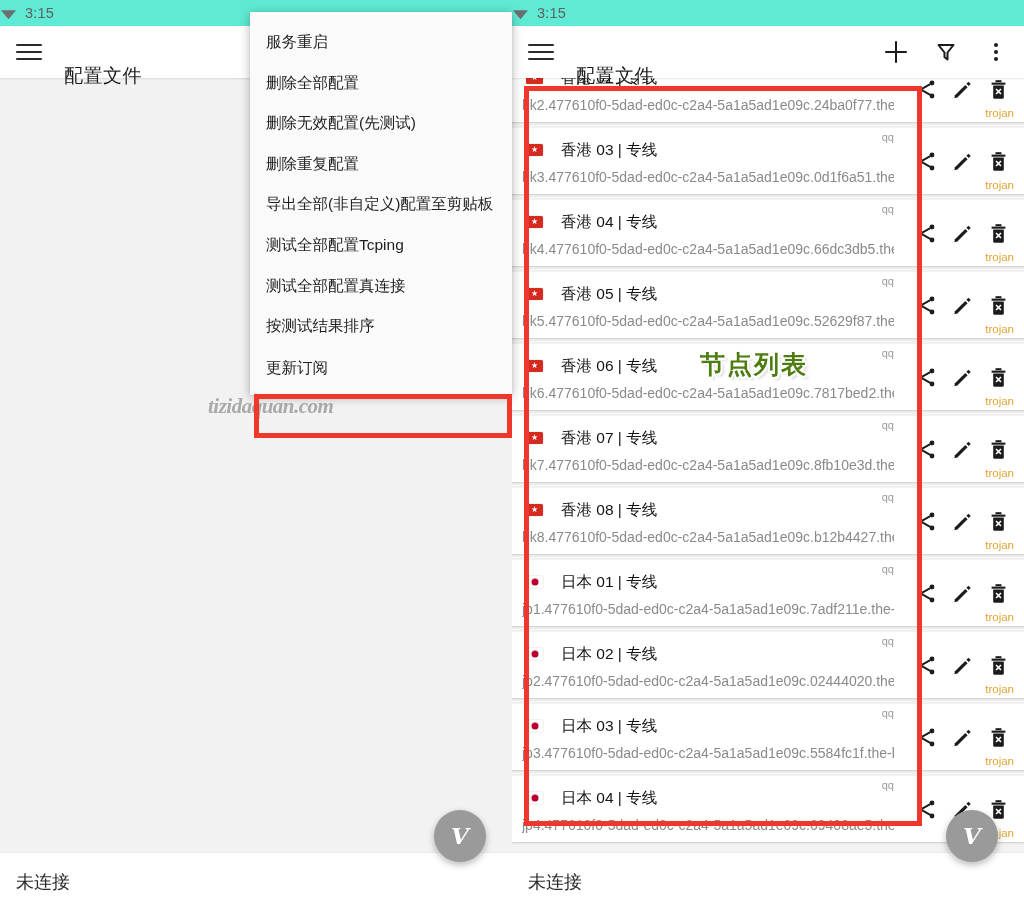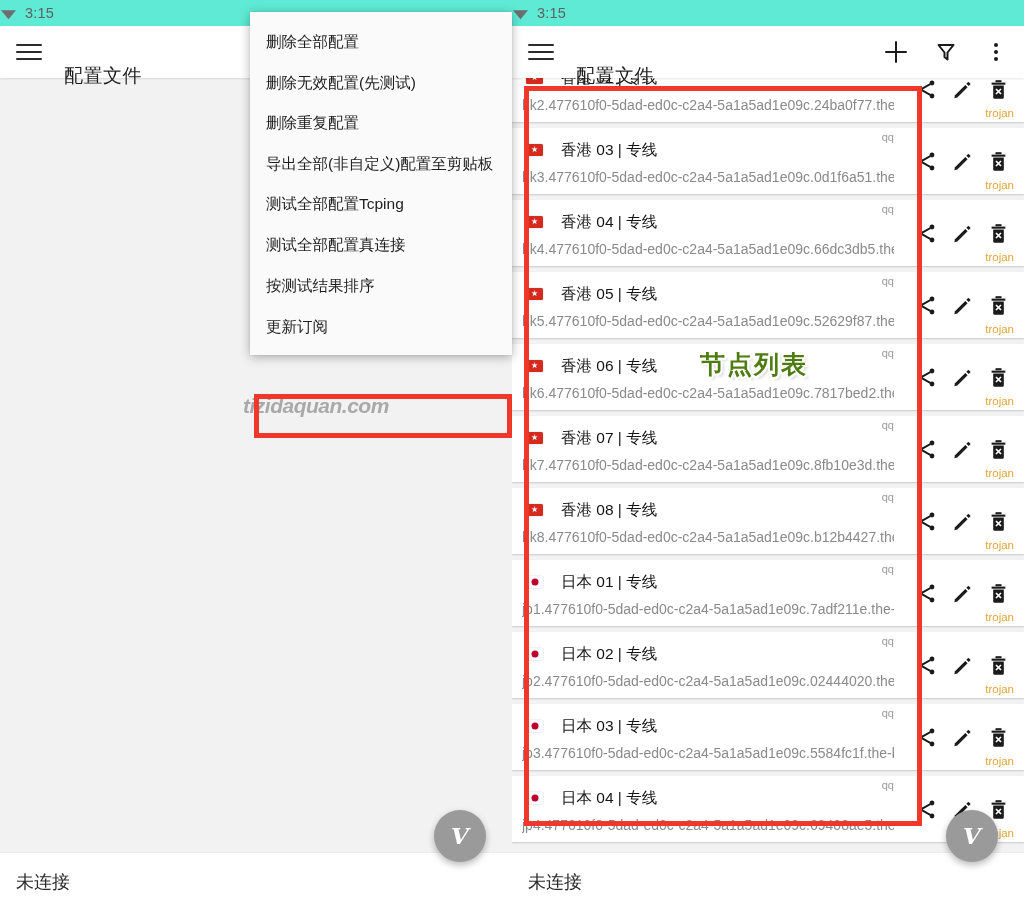--- a/index.html
+++ b/index.html
@@ -160,22 +160,21 @@
     pointer-events: none; z-index: 30; background: transparent;
   }
   .hl-menu { left: 254px; top: 394px; width: 258px; height: 44px; }
   .hl-list { left: 524px; top: 86px; width: 398px; height: 740px; }
 
   
   .wm {
     position: absolute; z-index: 28; pointer-events: none;
     font-weight: 800; font-style: italic; letter-spacing: -.5px;
     color: rgba(110,110,110,.55);
-    font-family: Liberation Sans, sans-serif;
-    margin-left: 35px;
+    font-family: Liberation Serif, serif;
   }
   .wm-main { left: 208px; top: 394px; font-size: 21px; }
 
   .annot-node {
     position: absolute; left: 700px; top: 348px; z-index: 31;
     font-size: 25px; font-weight: 700; color: #4d7c0f;
     letter-spacing: 2px; pointer-events: none;
     text-shadow:
       2px 0 0 #fff, -2px 0 0 #fff, 0 2px 0 #fff, 0 -2px 0 #fff,
       1.5px 1.5px 0 #fff, -1.5px 1.5px 0 #fff, 1.5px -1.5px 0 #fff, -1.5px -1.5px 0 #fff,
@@ -642,20 +641,21 @@
     <div class="fab">
       <span class="vlogo">V</span>
     </div>
 
     <div class="bottombar">
       <span class="status-text">未连接</span>
     </div>
   </div>
 
   <div class="popup" id="popup-menu">
+      <div class="popup-item">服务重启</div>
       <div class="popup-item">删除全部配置</div>
       <div class="popup-item">删除无效配置(先测试)</div>
       <div class="popup-item">删除重复配置</div>
       <div class="popup-item">导出全部(非自定义)配置至剪贴板</div>
       <div class="popup-item">测试全部配置Tcping</div>
       <div class="popup-item">测试全部配置真连接</div>
       <div class="popup-item">按测试结果排序</div>
       <div class="popup-item last">更新订阅</div>
     </div>
 

